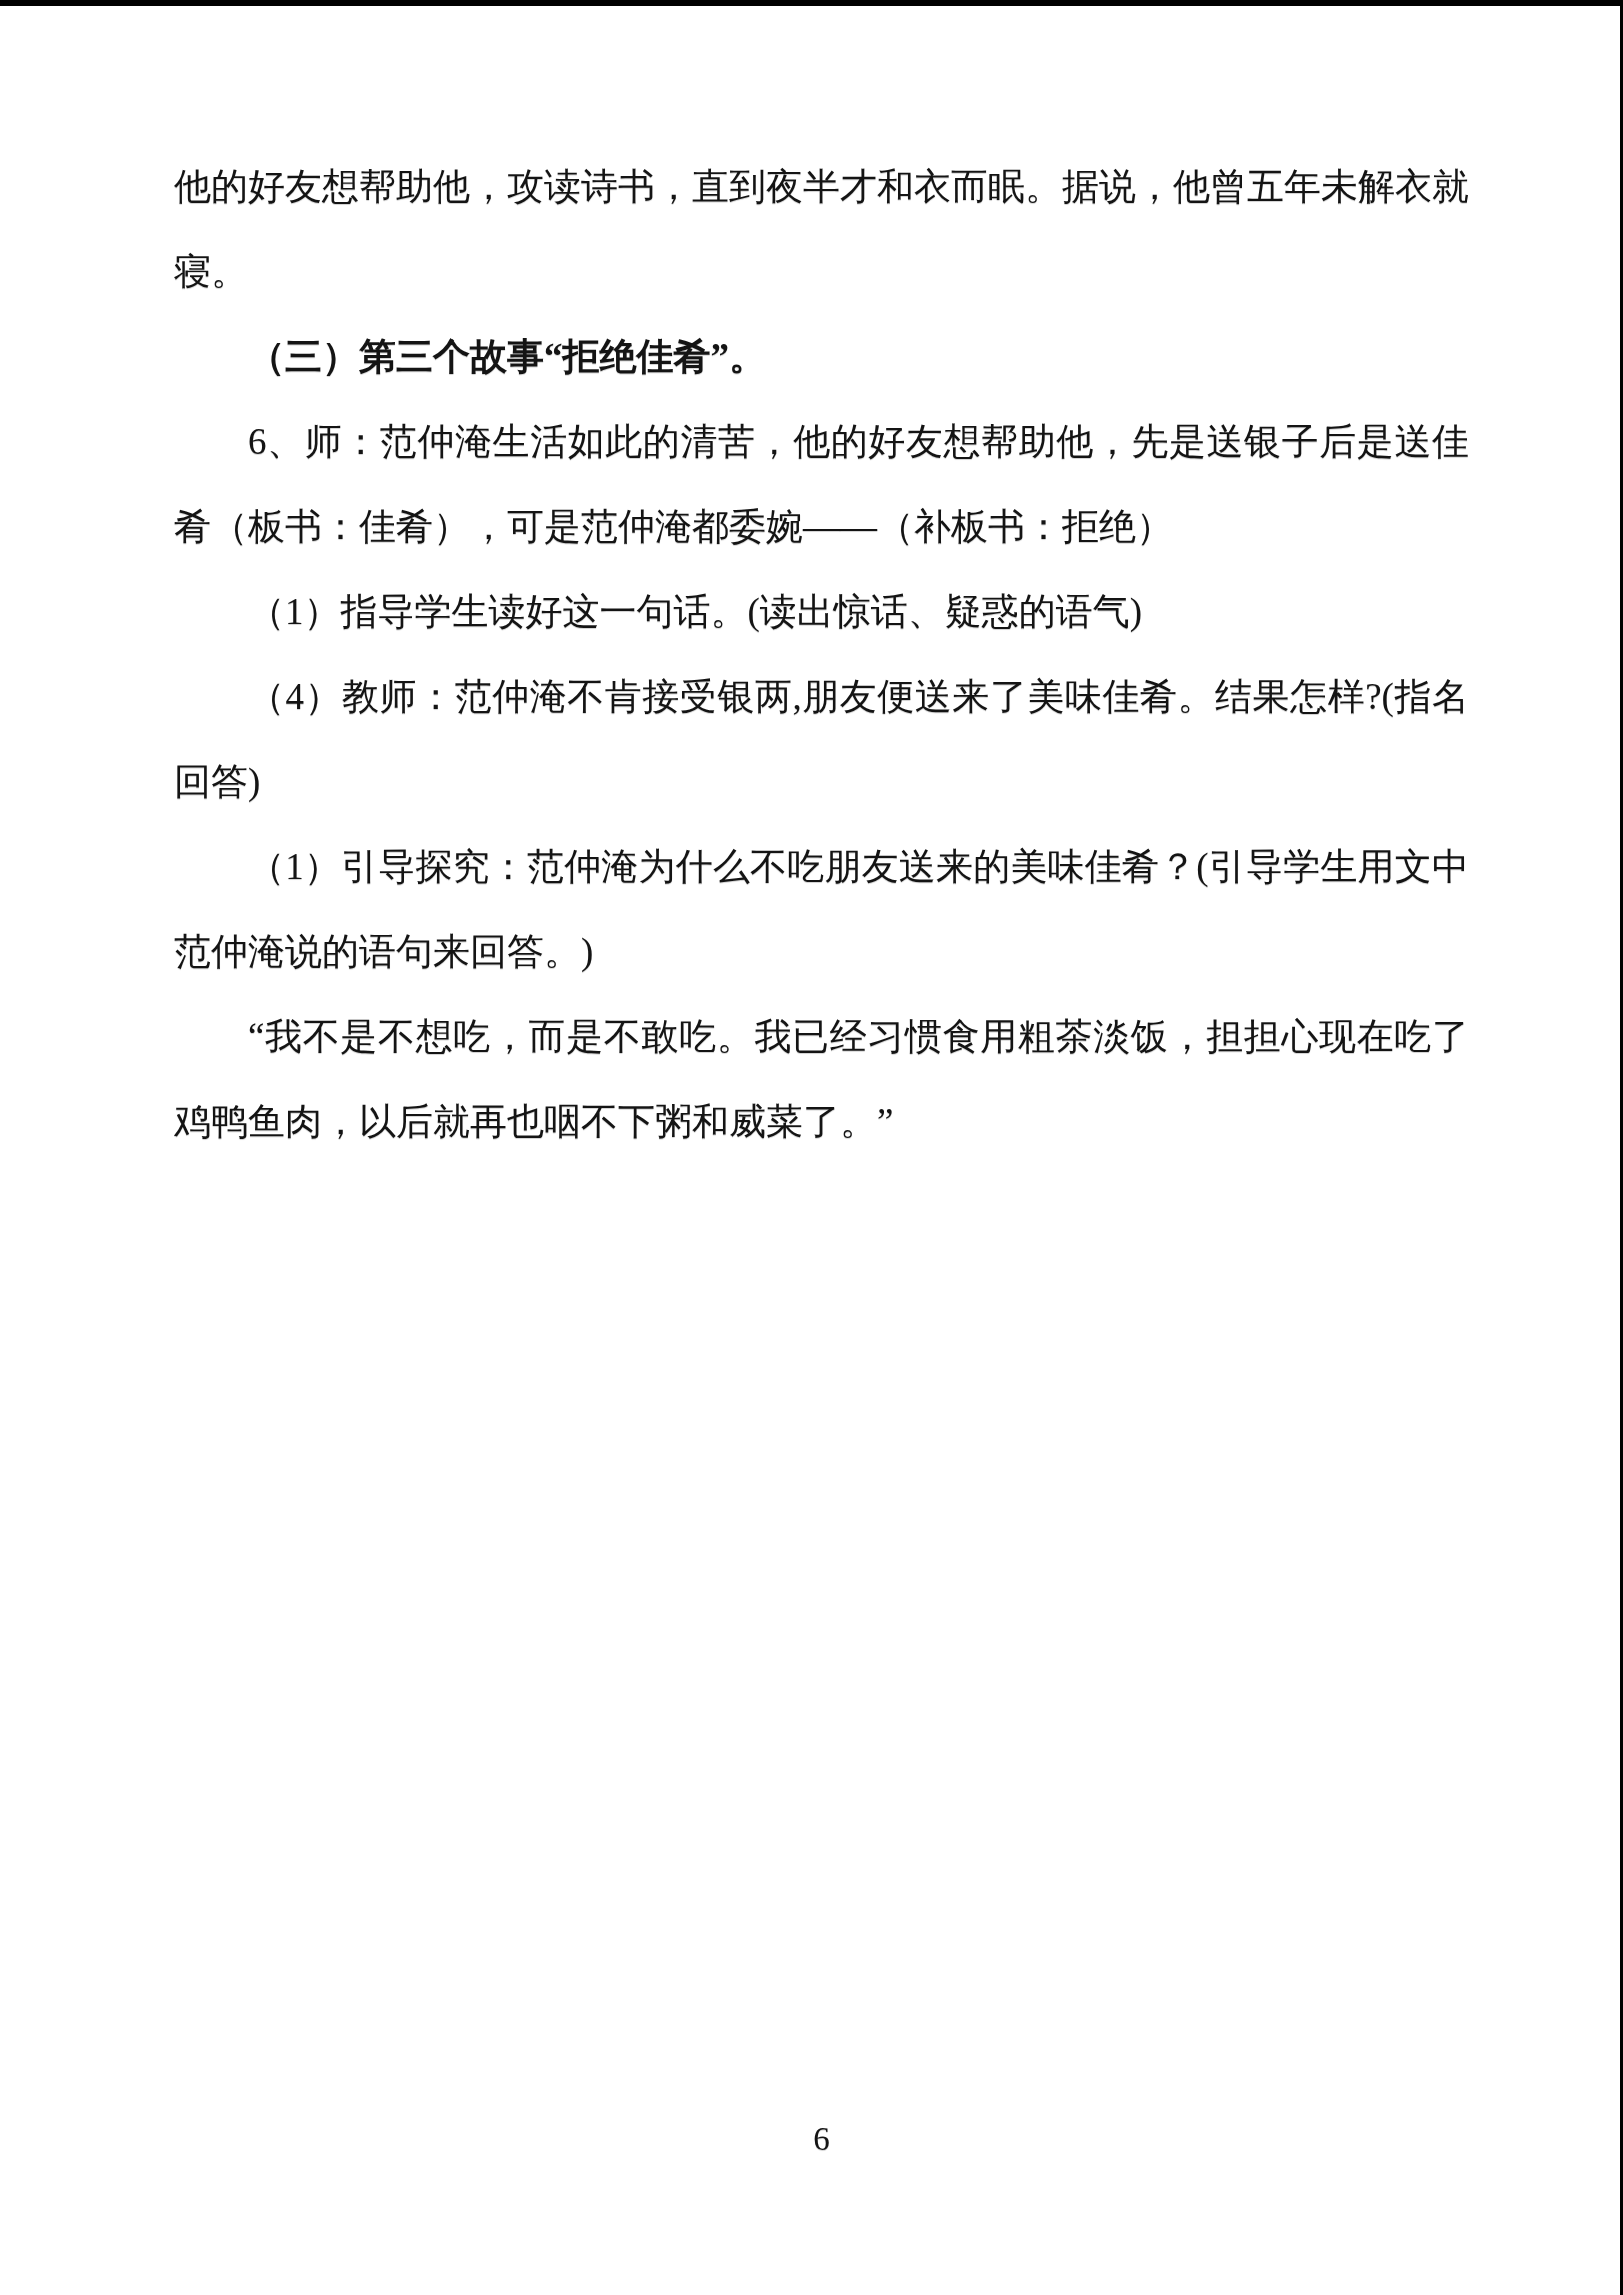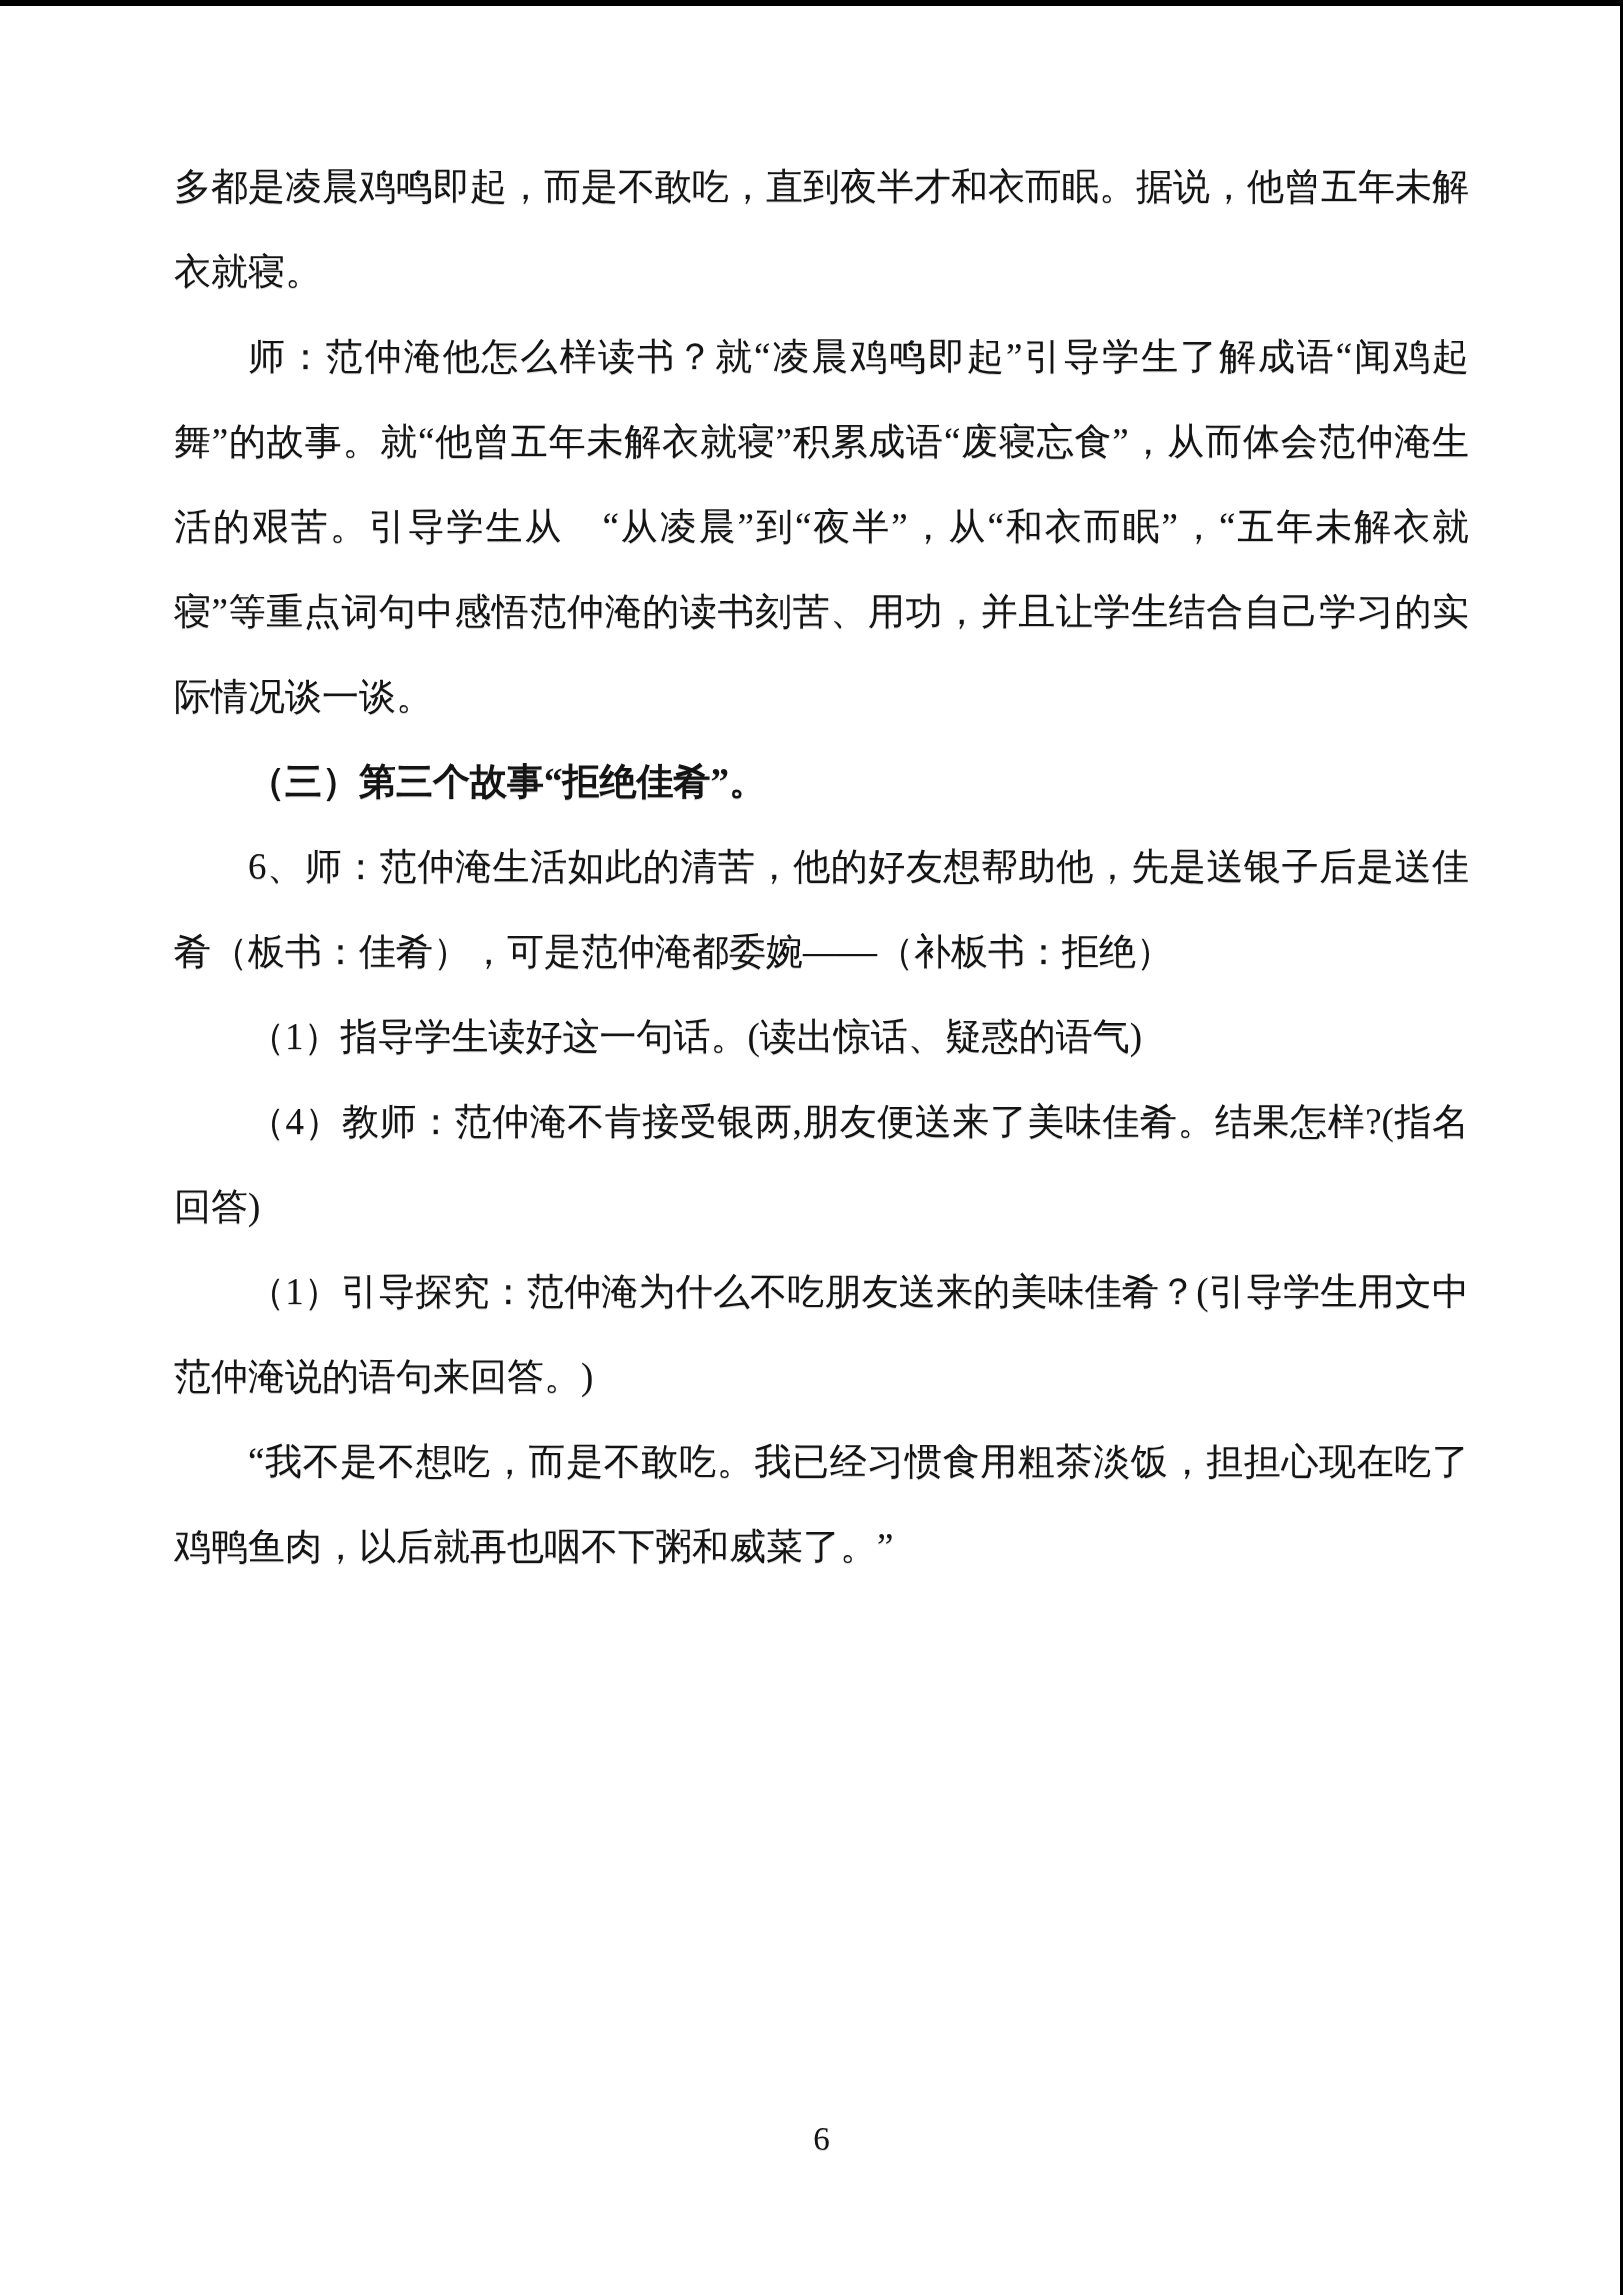--- a/index.html
+++ b/index.html
@@ -69,22 +69,21 @@
 </style>
 </head>
 <body>
 
 <div class="page">
 
   <div class="edge-top"></div>
   <div class="edge-right"></div>
 
   <main class="content">
-    <p class="para no-indent">多都是凌晨鸡鸣即起，而是不敢吃，直到夜半才和衣而眠。据说，他曾五年未解衣就寝。</p>
-    <p class="para">师：范仲淹他怎么样读书？就“凌晨鸡鸣即起”引导学生了解成语“闻鸡起舞”的故事。就“他曾五年未解衣就寝”积累成语“废寝忘食”，从而体会范仲淹生活的艰苦。引导学生从　“从凌晨”到“夜半”，从“和衣而眠”，“五年未解衣就寝”等重点词句中感悟范仲淹的读书刻苦、用功，并且让学生结合自己学习的实际情况谈一谈。</p>
+    <p class="para no-indent">他的好友想帮助他，攻读诗书，直到夜半才和衣而眠。据说，他曾五年未解衣就寝。</p>
     <p class="para heading">（三）第三个故事“拒绝佳肴”。</p>
     <p class="para">6、师：范仲淹生活如此的清苦，他的好友想帮助他，先是送银子后是送佳肴（板书：佳肴），可是范仲淹都委婉——（补板书：拒绝）</p>
     <p class="para">（1）指导学生读好这一句话。(读出惊话、疑惑的语气)</p>
     <p class="para">（4）教师：范仲淹不肯接受银两,朋友便送来了美味佳肴。结果怎样?(指名回答)</p>
     <p class="para">（1）引导探究：范仲淹为什么不吃朋友送来的美味佳肴？(引导学生用文中范仲淹说的语句来回答。)</p>
     <p class="para">“我不是不想吃，而是不敢吃。我已经习惯食用粗茶淡饭，担担心现在吃了鸡鸭鱼肉，以后就再也咽不下粥和威菜了。”</p>
   </main>
 
   <footer class="footer">
     <span>6</span>

